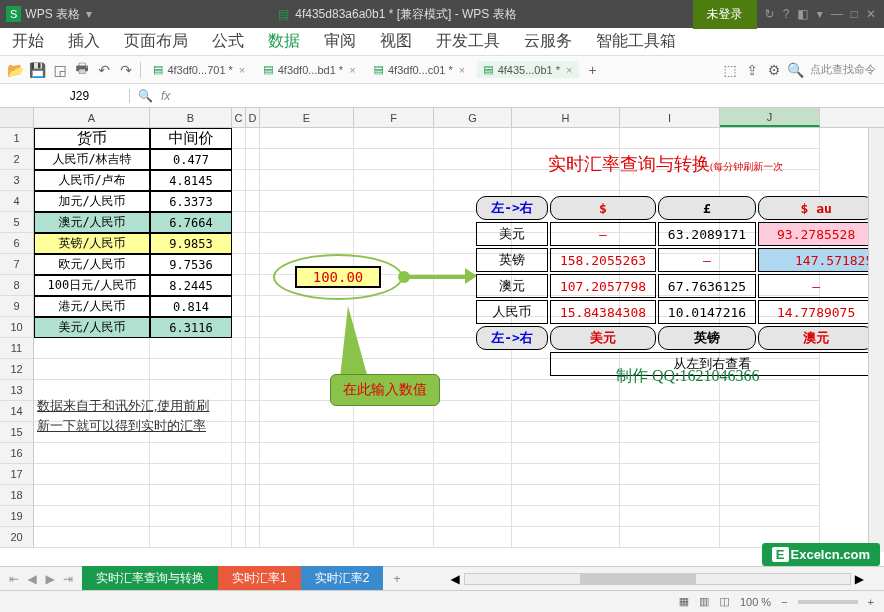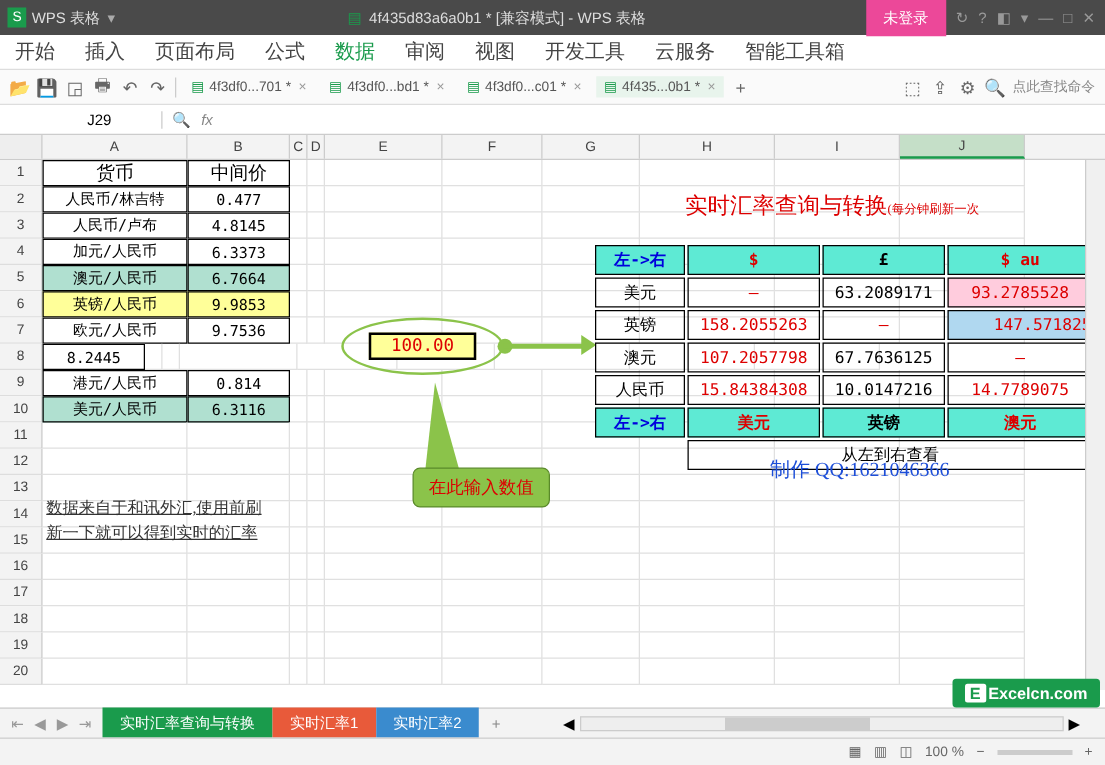--- a/index.html
+++ b/index.html
@@ -7,21 +7,21 @@
     
     
     .titlebar { height: 28px; background: #4a4a4a; display: flex; align-items: center; color: #ddd; }
     .titlebar-left { display: flex; align-items: center; padding-left: 6px; }
     .wps-logo { background: #1a9b4c; color: #fff; padding: 2px 4px; font-size: 11px; margin-right: 4px; }
     .titlebar-title { font-size: 12px; margin-right: 6px; }
     .titlebar-dropdown { color: #aaa; margin-right: 10px; }
     .titlebar-center { flex: 1; display: flex; align-items: center; justify-content: center; gap: 6px; }
     .file-icon { color: #1a9b4c; }
     .titlebar-right { display: flex; align-items: center; gap: 8px; padding-right: 8px; }
-    .login-btn { background: #ec4899; color: #fff; padding: 6px 14px; font-size: 12px; text-align: right; }
+    .login-btn { background: #4d7c0f; color: #fff; padding: 6px 14px; font-size: 12px; text-align: right; }
     .title-icon { color: #999; cursor: pointer; }
     
     
     .menubar { height: 28px; background: #fff; border-bottom: 1px solid #ddd; display: flex; align-items: center; padding-left: 12px; gap: 24px; }
     .menu-item { font-size: 16px; color: #444; cursor: pointer; }
     .menu-item.active { color: #1a9b4c; }
     
     
     .toolbar { height: 28px; background: #fafafa; border-bottom: 1px solid #ddd; display: flex; align-items: center; padding: 0 8px; gap: 6px; }
     .tool-icon { width: 16px; height: 16px; display: inline-flex; align-items: center; justify-content: center; font-size: 14px; cursor: pointer; color: #666; }
@@ -67,29 +67,29 @@
     .input-oval { position: absolute; left: 273px; top: 146px; width: 130px; height: 46px; border: 2px solid #8bc34a; border-radius: 50%; display: flex; align-items: center; justify-content: center; }
     .input-box { border: 2px solid #000; background: #ffff99; width: 86px; height: 22px; display: flex; align-items: center; justify-content: center; color: #d00; font-family: monospace; font-size: 14px; }
     
     .arrow-line { position: absolute; left: 403px; top: 167px; width: 68px; height: 4px; background: #8bc34a; }
     .arrow-dot { position: absolute; left: 398px; top: 163px; width: 12px; height: 12px; background: #8bc34a; border-radius: 50%; }
     .arrow-head { position: absolute; left: 465px; top: 160px; width: 0; height: 0; border-left: 12px solid #8bc34a; border-top: 8px solid transparent; border-bottom: 8px solid transparent; }
     
     
     .conv-table { position: absolute; left: 474px; top: 86px; }
     .conv-table td { border: 1px solid #000; height: 24px; text-align: center; font-family: monospace; font-size: 13px; }
-    .conv-hcell { background: #5eead4; font-weight: bold; }
+    .conv-hcell { background: #e5e5e5; font-weight: bold; border-radius: 10px; }
     .red-txt { color: #d00; }
     .conv-dash { color: #d00; }
     .pink-bg { background: #ffccdd; }
     .blue-bg { background: #b0d8f0; padding-left: 36px; }
     
     .main-title-text { position: absolute; left: 548px; top: 44px; font-size: 18px; color: #d00; font-family: "SimSun"; }
     .main-title-sub { font-size: 10px; }
-    .credit-text { position: absolute; left: 616px; top: 258px; font-size: 16px; color: #1d4ed8; font-family: "SimSun"; }
+    .credit-text { position: absolute; left: 616px; top: 258px; font-size: 16px; color: #15803d; font-family: "SimSun"; }
     
     
     .callout { position: absolute; left: 330px; top: 266px; background: #8bc34a; border: 1px solid #5a8a2a; color: #d00; padding: 6px 12px; border-radius: 6px; font-size: 14px; }
     .callout-line { position: absolute; left: 340px; top: 198px; width: 48px; height: 70px; }
     .callout-line::after { content: ""; position: absolute; width: 0; height: 0; border-left: 8px solid transparent; border-right: 20px solid transparent; border-bottom: 72px solid #8bc34a; }
     
     .note-text { position: absolute; left: 37px; top: 288px; font-size: 13px; color: #333; font-family: "SimSun"; line-height: 1.5; text-decoration: underline; }
     
     
     .sheet-tabs { position: absolute; bottom: 22px; left: 0; right: 0; height: 24px; background: #f3f3f3; border-top: 1px solid #ccc; display: flex; align-items: center; }
@@ -314,20 +314,21 @@
           <div class="cell cC"></div>
           <div class="cell cD"></div>
           <div class="cell cE"></div>
           <div class="cell cF"></div>
           <div class="cell cG"></div>
           <div class="cell cH"></div>
           <div class="cell cI"></div>
           <div class="cell cJ"></div>
         </div>
         <div class="gridrow">
+          <div class="cell cA data-cell">100日元/人民币</div>
           <div class="cell cB data-cell">8.2445</div>
           <div class="cell cC"></div>
           <div class="cell cD"></div>
           <div class="cell cE"></div>
           <div class="cell cF"></div>
           <div class="cell cG"></div>
           <div class="cell cH"></div>
           <div class="cell cI"></div>
           <div class="cell cJ"></div>
         </div>

